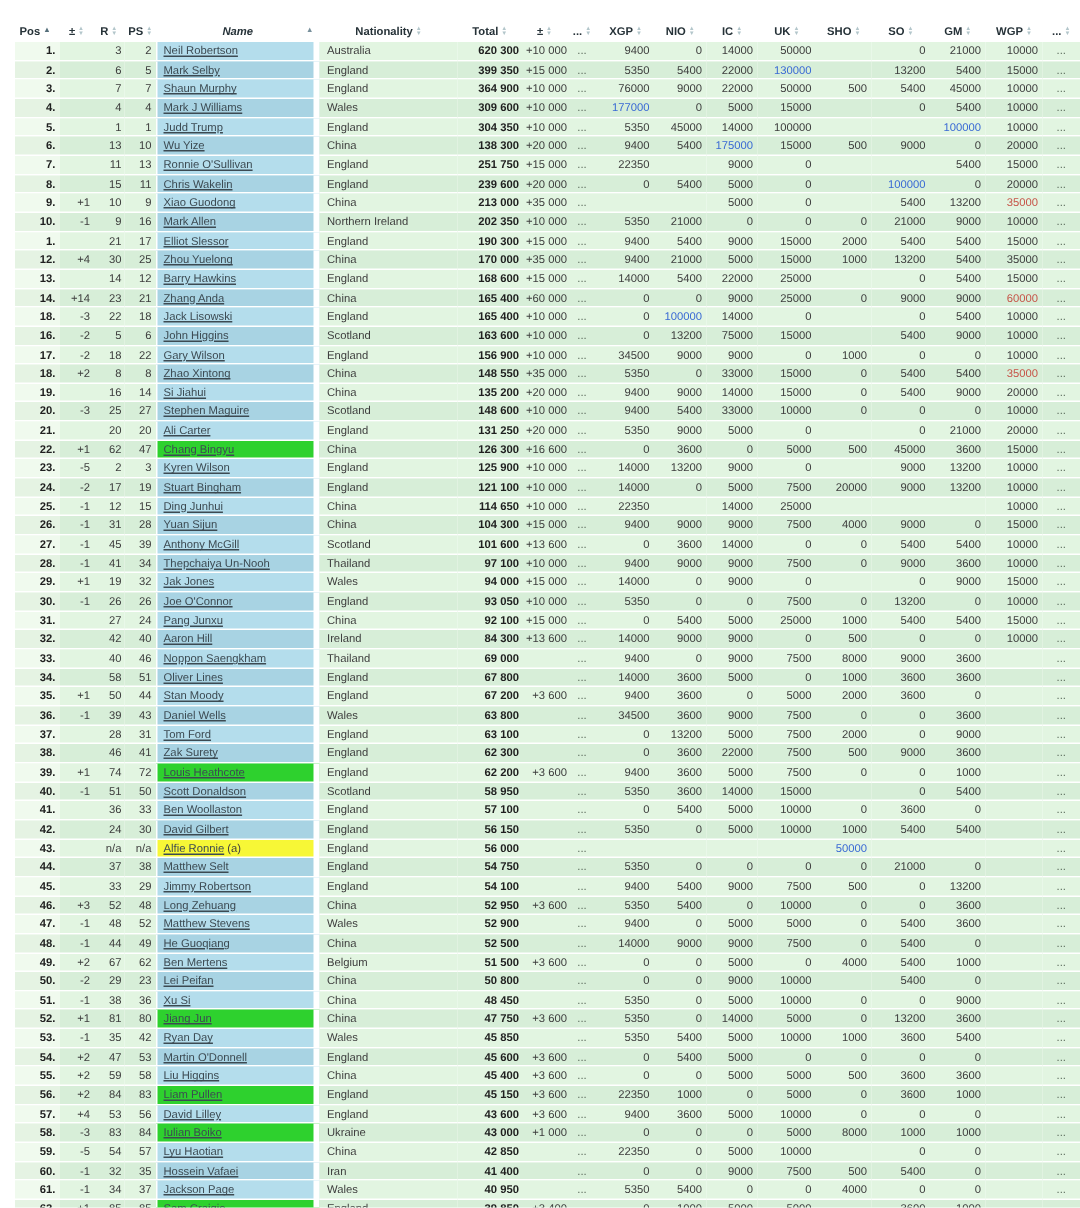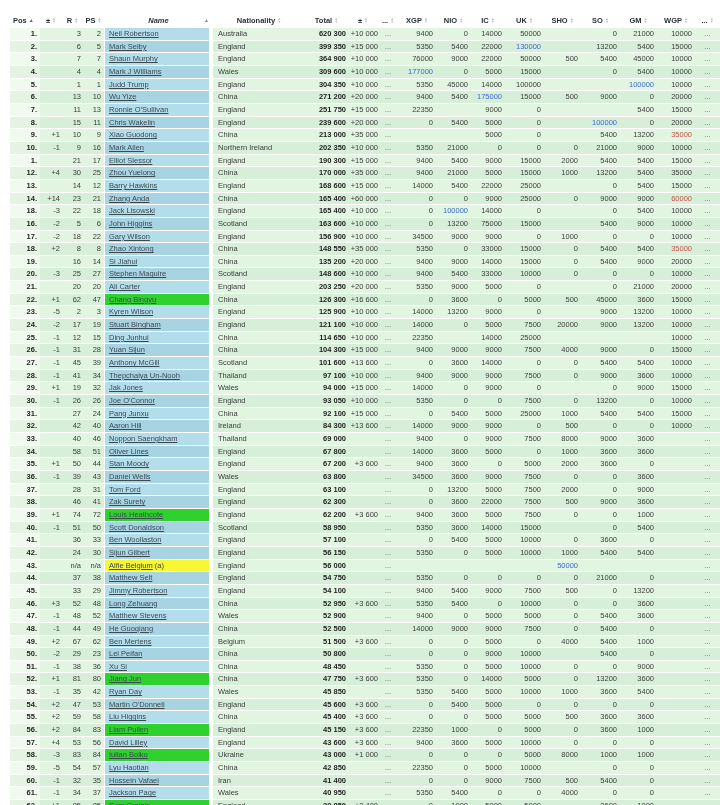--- a/index.html
+++ b/index.html
@@ -248,21 +248,21 @@
         <div class="cell c-wgp">10000</div>
         <div class="cell c-d2">...</div>
       </div>
       <div class="row">
         <div class="cell c-pos">6.</div>
         <div class="cell c-mv"></div>
         <div class="cell c-r">13</div>
         <div class="cell c-ps">10</div>
         <div class="cell c-name"><span class="plink">Wu Yize</span></div>
         <div class="cell c-nat">China</div>
-        <div class="cell c-total">271 200</div>
+        <div class="cell c-total">138 300</div>
         <div class="cell c-chg">+20 000</div>
         <div class="cell c-d1">...</div>
         <div class="cell c-xgp">9400</div>
         <div class="cell c-nio">5400</div>
         <div class="cell c-ic v-blue">175000</div>
         <div class="cell c-uk">15000</div>
         <div class="cell c-sho">500</div>
         <div class="cell c-so">9000</div>
         <div class="cell c-gm">0</div>
         <div class="cell c-wgp">20000</div>
@@ -548,21 +548,21 @@
         <div class="cell c-wgp">10000</div>
         <div class="cell c-d2">...</div>
       </div>
       <div class="row">
         <div class="cell c-pos">21.</div>
         <div class="cell c-mv"></div>
         <div class="cell c-r">20</div>
         <div class="cell c-ps">20</div>
         <div class="cell c-name"><span class="plink">Ali Carter</span></div>
         <div class="cell c-nat">England</div>
-        <div class="cell c-total">203 250</div>
+        <div class="cell c-total">131 250</div>
         <div class="cell c-chg">+20 000</div>
         <div class="cell c-d1">...</div>
         <div class="cell c-xgp">5350</div>
         <div class="cell c-nio">9000</div>
         <div class="cell c-ic">5000</div>
         <div class="cell c-uk">0</div>
         <div class="cell c-sho"></div>
         <div class="cell c-so">0</div>
         <div class="cell c-gm">21000</div>
         <div class="cell c-wgp">20000</div>
@@ -966,41 +966,41 @@
         <div class="cell c-so">3600</div>
         <div class="cell c-gm">0</div>
         <div class="cell c-wgp"></div>
         <div class="cell c-d2">...</div>
       </div>
       <div class="row">
         <div class="cell c-pos">42.</div>
         <div class="cell c-mv"></div>
         <div class="cell c-r">24</div>
         <div class="cell c-ps">30</div>
-        <div class="cell c-name"><span class="plink">Sijun Gilbert</span></div>
+        <div class="cell c-name"><span class="plink">David Gilbert</span></div>
         <div class="cell c-nat">England</div>
         <div class="cell c-total">56 150</div>
         <div class="cell c-chg"></div>
         <div class="cell c-d1">...</div>
         <div class="cell c-xgp">5350</div>
         <div class="cell c-nio">0</div>
         <div class="cell c-ic">5000</div>
         <div class="cell c-uk">10000</div>
         <div class="cell c-sho">1000</div>
         <div class="cell c-so">5400</div>
         <div class="cell c-gm">5400</div>
         <div class="cell c-wgp"></div>
         <div class="cell c-d2">...</div>
       </div>
       <div class="row">
         <div class="cell c-pos">43.</div>
         <div class="cell c-mv"></div>
         <div class="cell c-r">n/a</div>
         <div class="cell c-ps">n/a</div>
-        <div class="cell c-name hl-yellow"><span class="plink">Alfie Belgium</span><span class="suffix"> (a)</span></div>
+        <div class="cell c-name hl-yellow"><span class="plink">Alfie Ronnie</span><span class="suffix"> (a)</span></div>
         <div class="cell c-nat">England</div>
         <div class="cell c-total">56 000</div>
         <div class="cell c-chg"></div>
         <div class="cell c-d1">...</div>
         <div class="cell c-xgp"></div>
         <div class="cell c-nio"></div>
         <div class="cell c-ic"></div>
         <div class="cell c-uk"></div>
         <div class="cell c-sho v-blue">50000</div>
         <div class="cell c-so"></div>

